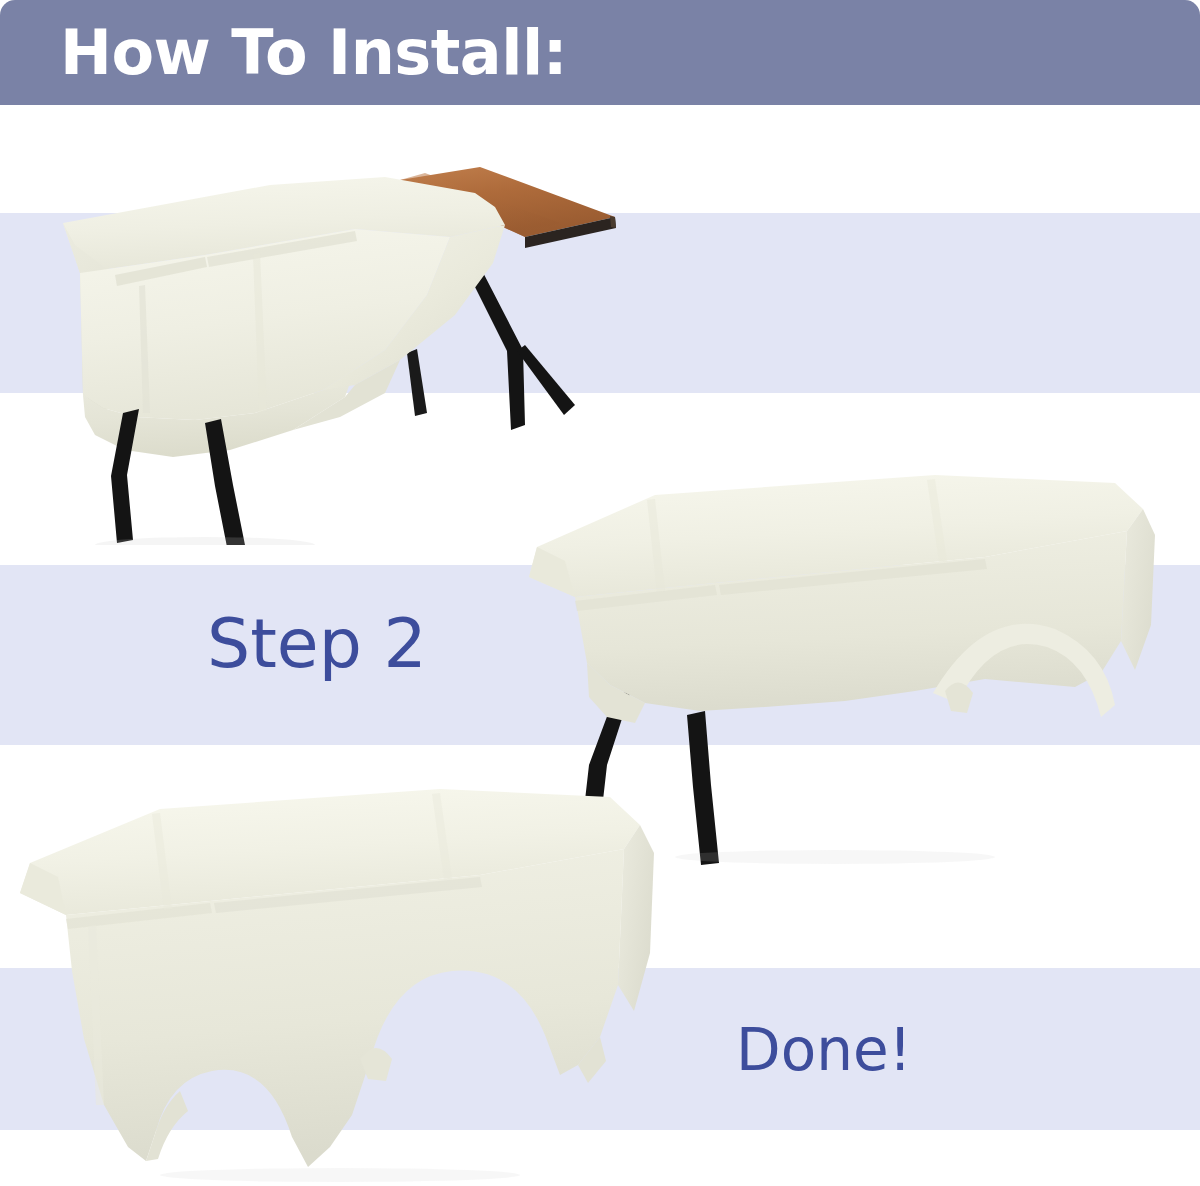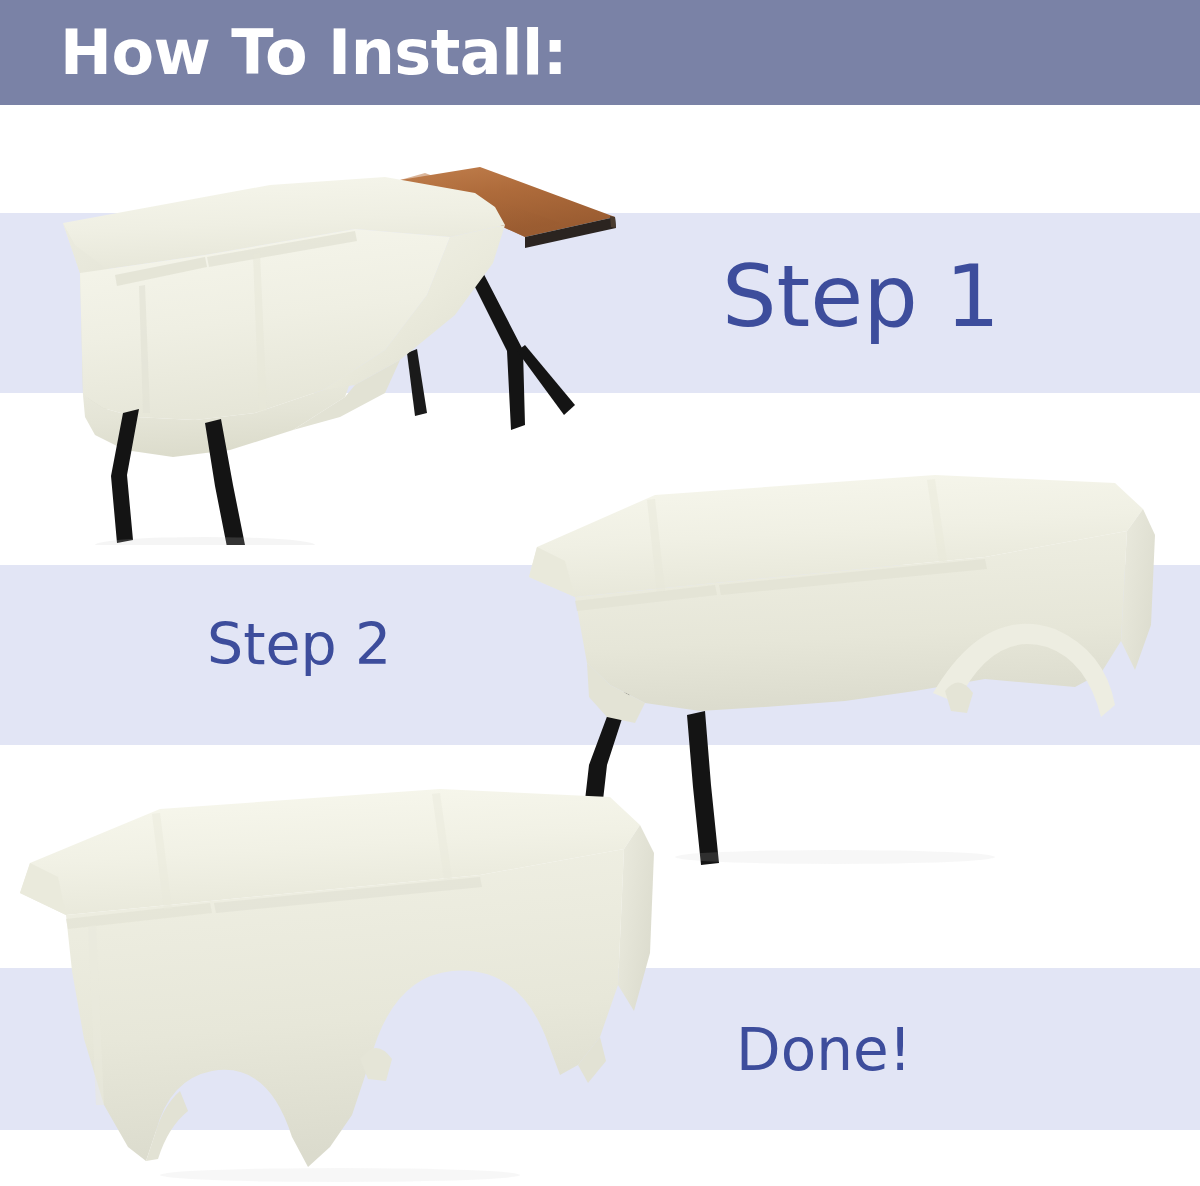--- a/index.html
+++ b/index.html
@@ -10,20 +10,21 @@
   body {
     font-family: "Liberation Sans", sans-serif;
   }
 
   .page {
     position: relative;
     width: 1200px;
     height: 1186px;
     background: #ffffff;
     overflow: hidden;
+    border-radius: 15px;
   }
 
   
   .header-band {
     position: absolute;
     left: 0;
     top: 0;
     width: 1200px;
     height: 105px;
     background: #7A82A6;
@@ -57,21 +58,21 @@
   
   .step-caption {
     position: absolute;
     font-family: "DejaVu Sans", sans-serif;
     font-weight: 400;
     color: #3D4D9C;
     white-space: nowrap;
     z-index: 5;
   }
   .caption-step1 { left: 722px; top: 248px; font-size: 86px; line-height: 96px; }
-  .caption-step2 { left: 207px; top: 596px; font-size: 57px; line-height: 96px; }
+  .caption-step2 { left: 207px; top: 596px; font-size: 68px; line-height: 96px; }
   .caption-done  { left: 736px; top: 1002px; font-size: 58px; line-height: 96px; }
 
   
   .stage { position: absolute; z-index: 3; }
   .stage svg { display: block; }
 
   .stage-1 { left: 55px;  top: 145px; }
   .stage-2 { left: 515px; top: 465px; }
   .stage-3 { left: 0px;   top: 775px; }
 </style>
@@ -267,19 +268,18 @@
         <path d="M214 128 L480 102 L482 112 L216 138 Z" fill="#DFDFD1" opacity="0.55"></path>
         <path d="M160 38 L172 134 L164 135 L152 39 Z" fill="#E9E9DB" opacity="0.5"></path>
         <path d="M440 18 L452 104 L444 105 L432 19 Z" fill="#E9E9DB" opacity="0.45"></path>
         <path d="M96 150 L104 330 L96 330 L88 151 Z" fill="#EAEADC" opacity="0.55"></path>
       </g>
 
       <ellipse cx="340" cy="400" rx="180" ry="7" fill="#C9C9C9" opacity="0.14"></ellipse>
     </svg>
   </div>
 
-  <div class="step-caption caption-step1">Step 1</div>
 
   <div class="step-caption caption-step2">Step 2</div>
 
   <div class="step-caption caption-done">Done!</div>
 
 </div>
 
 </body></html>

